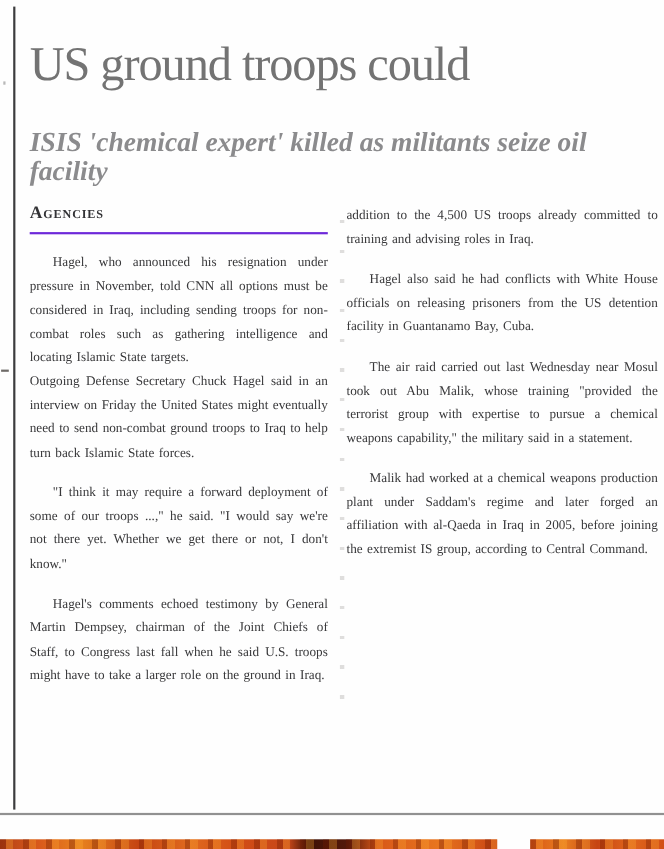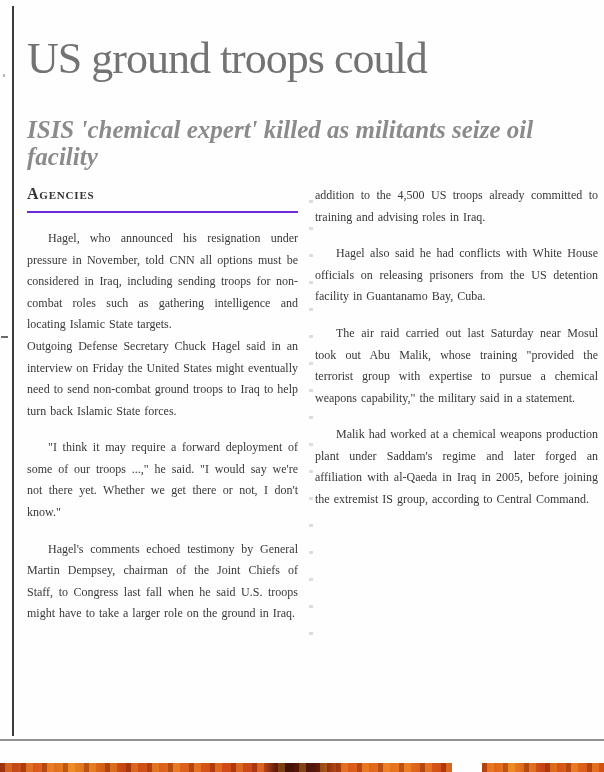--- a/index.html
+++ b/index.html
@@ -176,21 +176,21 @@
             <p class="para indent">Hagel, who announced his resignation under pressure in November, told CNN all options must be considered in Iraq, including sending troops for non-combat roles such as gathering intelligence and locating Islamic State targets.</p>
             <p class="para">Outgoing Defense Secretary Chuck Hagel said in an interview on Friday the United States might eventually need to send non-combat ground troops to Iraq to help turn back Islamic State forces.</p>
             <p class="para indent">"I think it may require a forward deployment of some of our troops ...," he said. "I would say we're not there yet. Whether we get there or not, I don't know."</p>
             <p class="para indent">Hagel's comments echoed testimony by General Martin Dempsey, chairman of the Joint Chiefs of Staff, to Congress last fall when he said U.S. troops might have to take a larger role on the ground in Iraq.</p>
           </div>
       </div>
       <div class="col col-right">
         <div>
             <p class="para">addition to the 4,500 US troops already committed to training and advising roles in Iraq.</p>
             <p class="para indent">Hagel also said he had conflicts with White House officials on releasing prisoners from the US detention facility in Guantanamo Bay, Cuba.</p>
-            <p class="para indent">The air raid carried out last Saturday near Mosul took out Abu Malik, whose training "provided the terrorist group with expertise to pursue a chemical weapons capability," the military said in a statement.</p>
+            <p class="para indent">The air raid carried out last Wednesday near Mosul took out Abu Malik, whose training "provided the terrorist group with expertise to pursue a chemical weapons capability," the military said in a statement.</p>
             <p class="para indent">Malik had worked at a chemical weapons production plant under Saddam's regime and later forged an affiliation with al-Qaeda in Iraq in 2005, before joining the extremist IS group, according to Central Command.</p>
           </div>
       </div>
     </div>
 
   </div>
 
   <div class="bottom-rule"></div>
 
   <div class="photo-strip">

